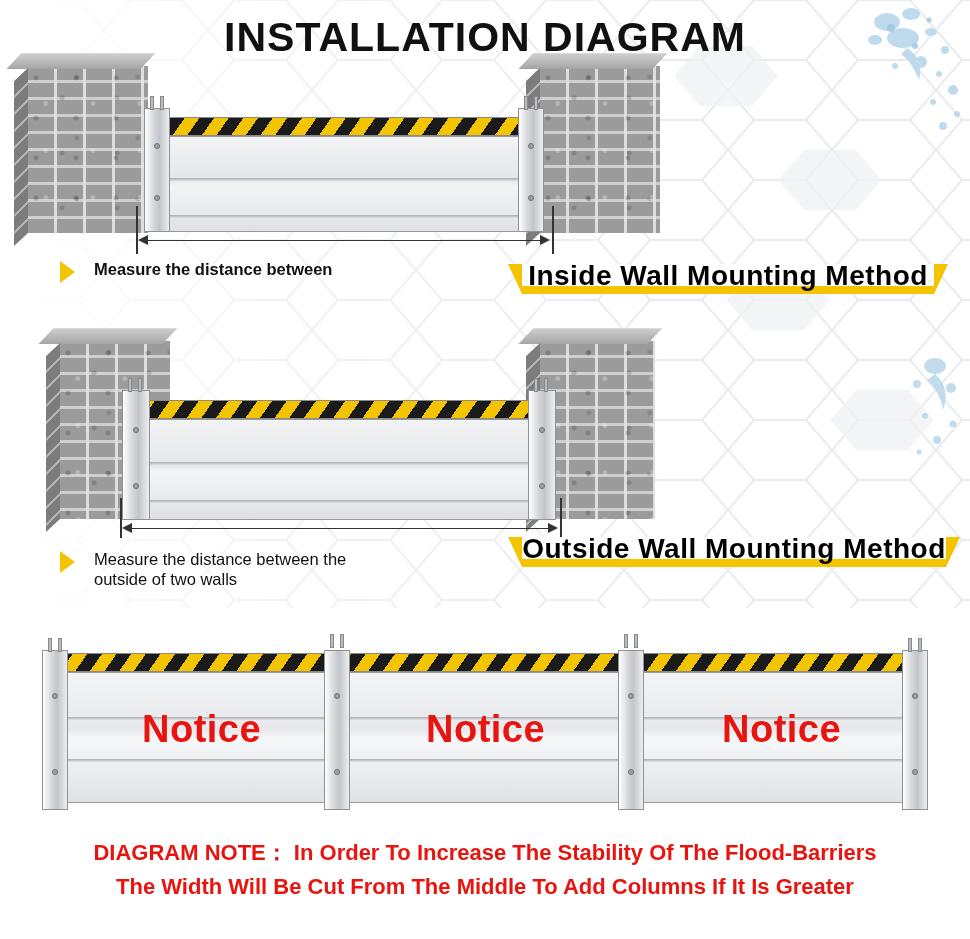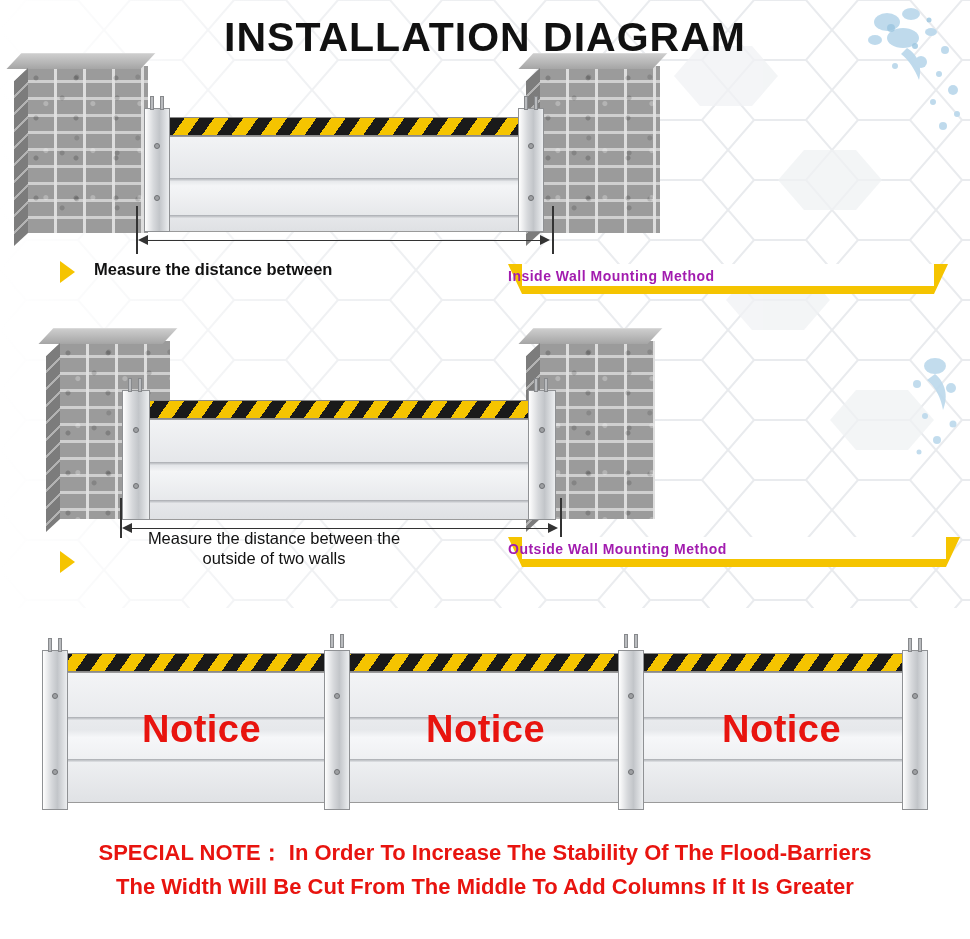--- a/index.html
+++ b/index.html
@@ -224,24 +224,24 @@
     left: 14px;
     top: 0;
     right: 14px;
     height: 22px;
     background: #ffffff;
   }
   .banner .label {
     position: absolute;
     left: 0; top: 0;
     width: 100%;
-    text-align: left;
-    font-size: 14px;
+    text-align: center;
+    font-size: 28px;
     font-weight: bold;
-    color: #a21caf;
+    color: #000000;
     line-height: 24px;
     letter-spacing: .5px;
   }
 
   
   .splash {
     position: absolute;
     pointer-events: none;
   }
 
@@ -475,21 +475,21 @@
     <div class="post-top-nub" style="left:534px; top:378px;"></div>
     <div class="post-top-nub" style="left:544px; top:378px;"></div>
 
     <div class="dim-tick" style="left:120px; top:498px; height:40px;"></div>
     <div class="dim-tick" style="left:560px; top:498px; height:40px;"></div>
     <div class="dim-line" style="left:124px; top:528px; width:432px;"></div>
     <div class="arrow-l" style="left:122px; top:523px;"></div>
     <div class="arrow-r" style="left:548px; top:523px;"></div>
 
     <div class="chev" style="left:60px; top:551px;"></div>
-    <div class="caption" style="left:94px; top:528px; width:360px;text-align:center;">
+    <div class="caption" style="left:94px; top:549px; width:360px;">
       <div>Measure the distance between the</div>
       <div>outside of two walls</div>
     </div>
 
     <div class="banner" style="left:508px; top:537px; width:452px;">
       <div class="ribbon"></div>
       <div class="bar-white"></div>
       <div class="label">Outside Wall Mounting Method</div>
     </div>
   </div>
@@ -531,16 +531,16 @@
   <div class="post-top-nub" style="left:634px; top:26px;"></div>
 
   <div class="post" style="left:902px; top:42px; width:26px; height:160px;">
     <div class="bolt" style="top:42px;"></div>
     <div class="bolt" style="top:118px;"></div>
   </div>
   <div class="post-top-nub" style="left:908px; top:30px;"></div>
   <div class="post-top-nub" style="left:918px; top:30px;"></div>
 
   <div class="special-note">
-    <div>SPECIAL NOTE：  In Order To Increase The Stability Of The Flood-Barriers</div>
+    <div>DIAGRAM NOTE：  In Order To Increase The Stability Of The Flood-Barriers</div>
     <div>The Width Will Be Cut From The Middle To Add Columns If It Is Greater</div>
   </div>
 </div>
 
 </body></html>

